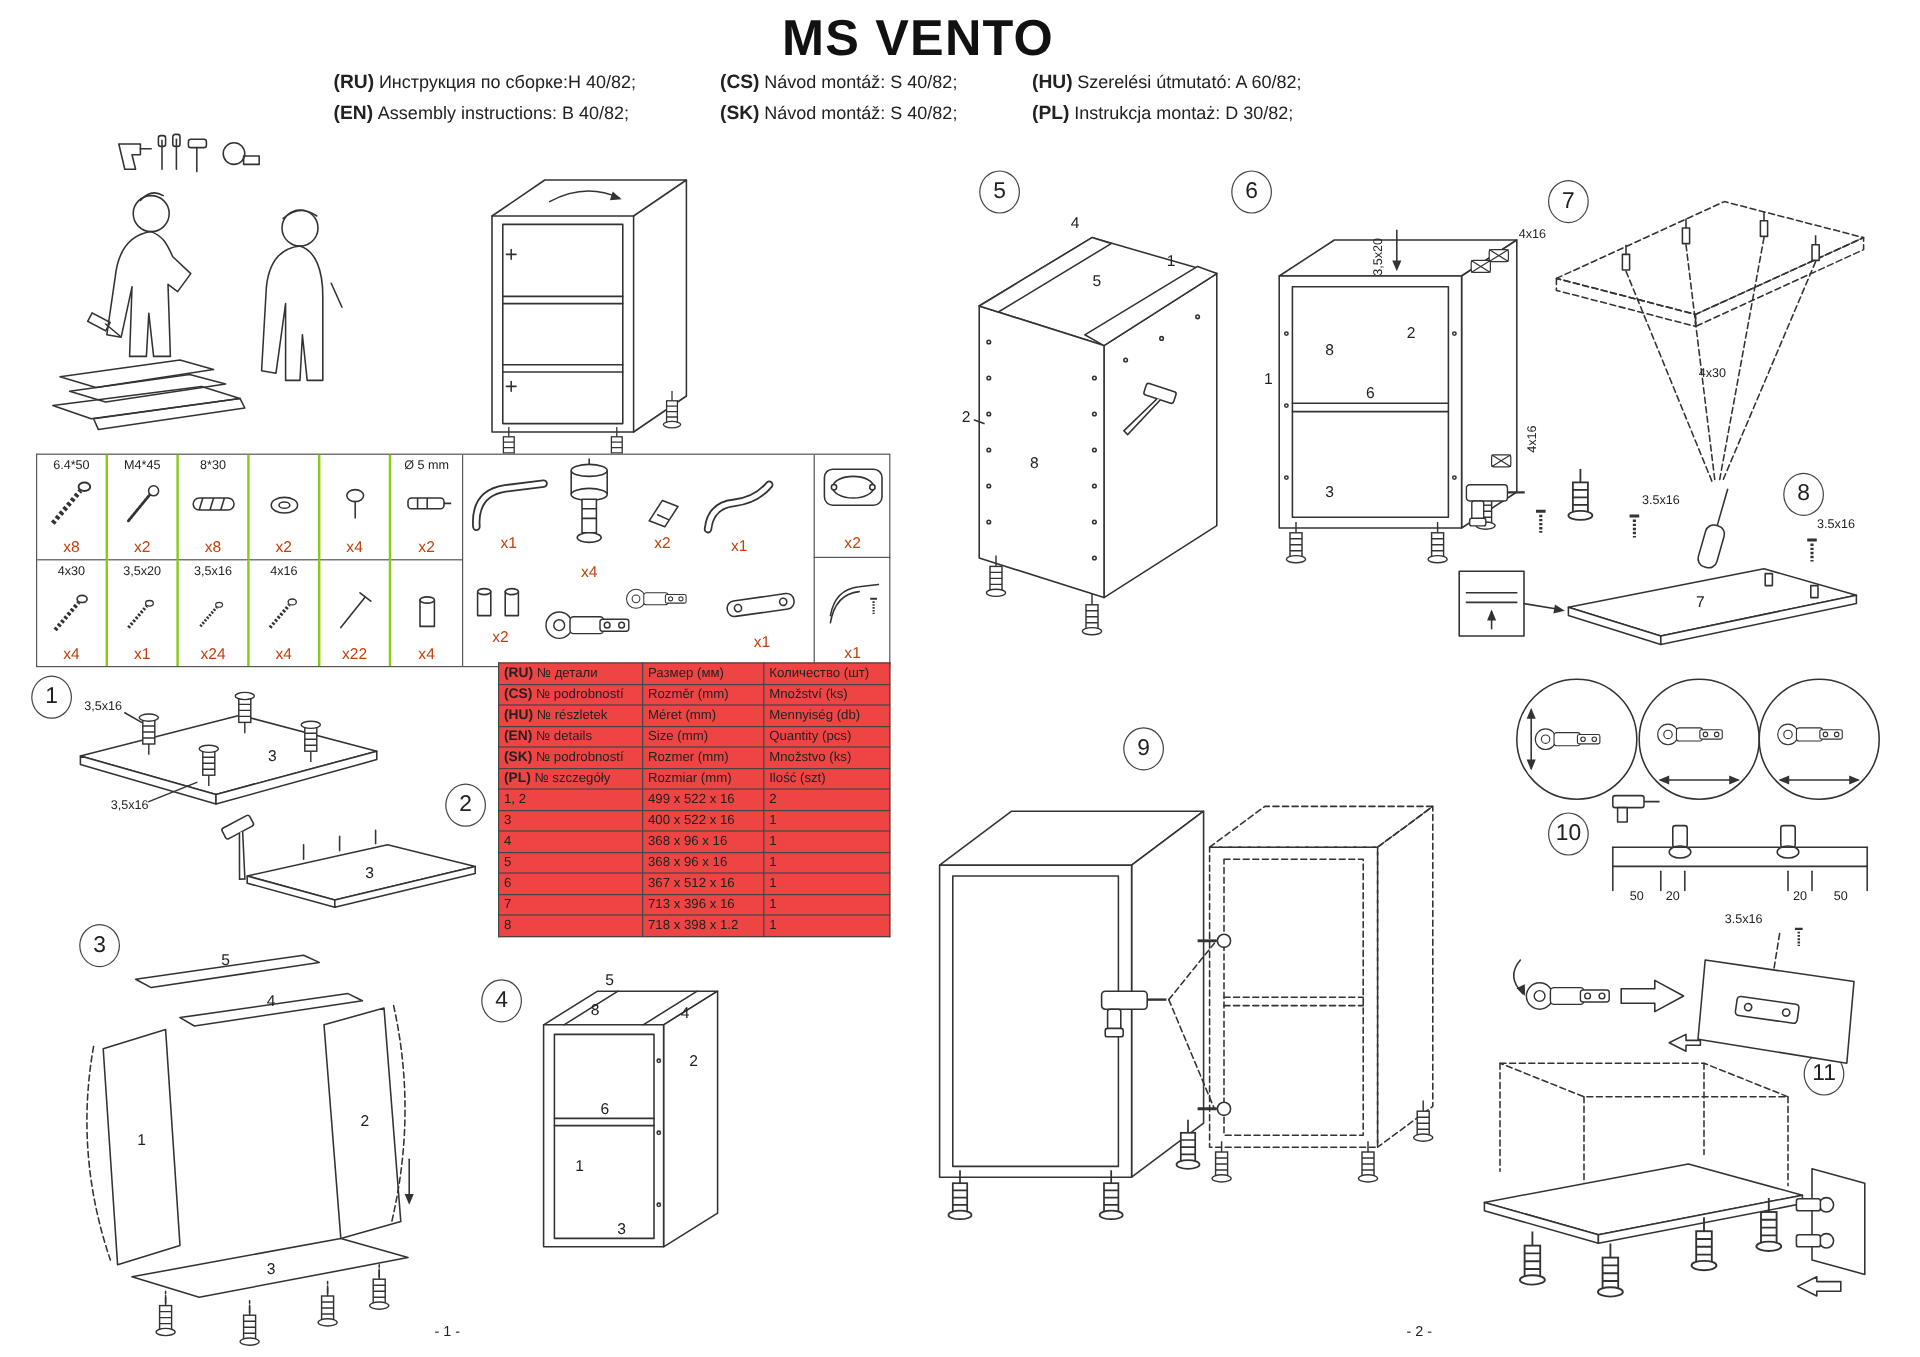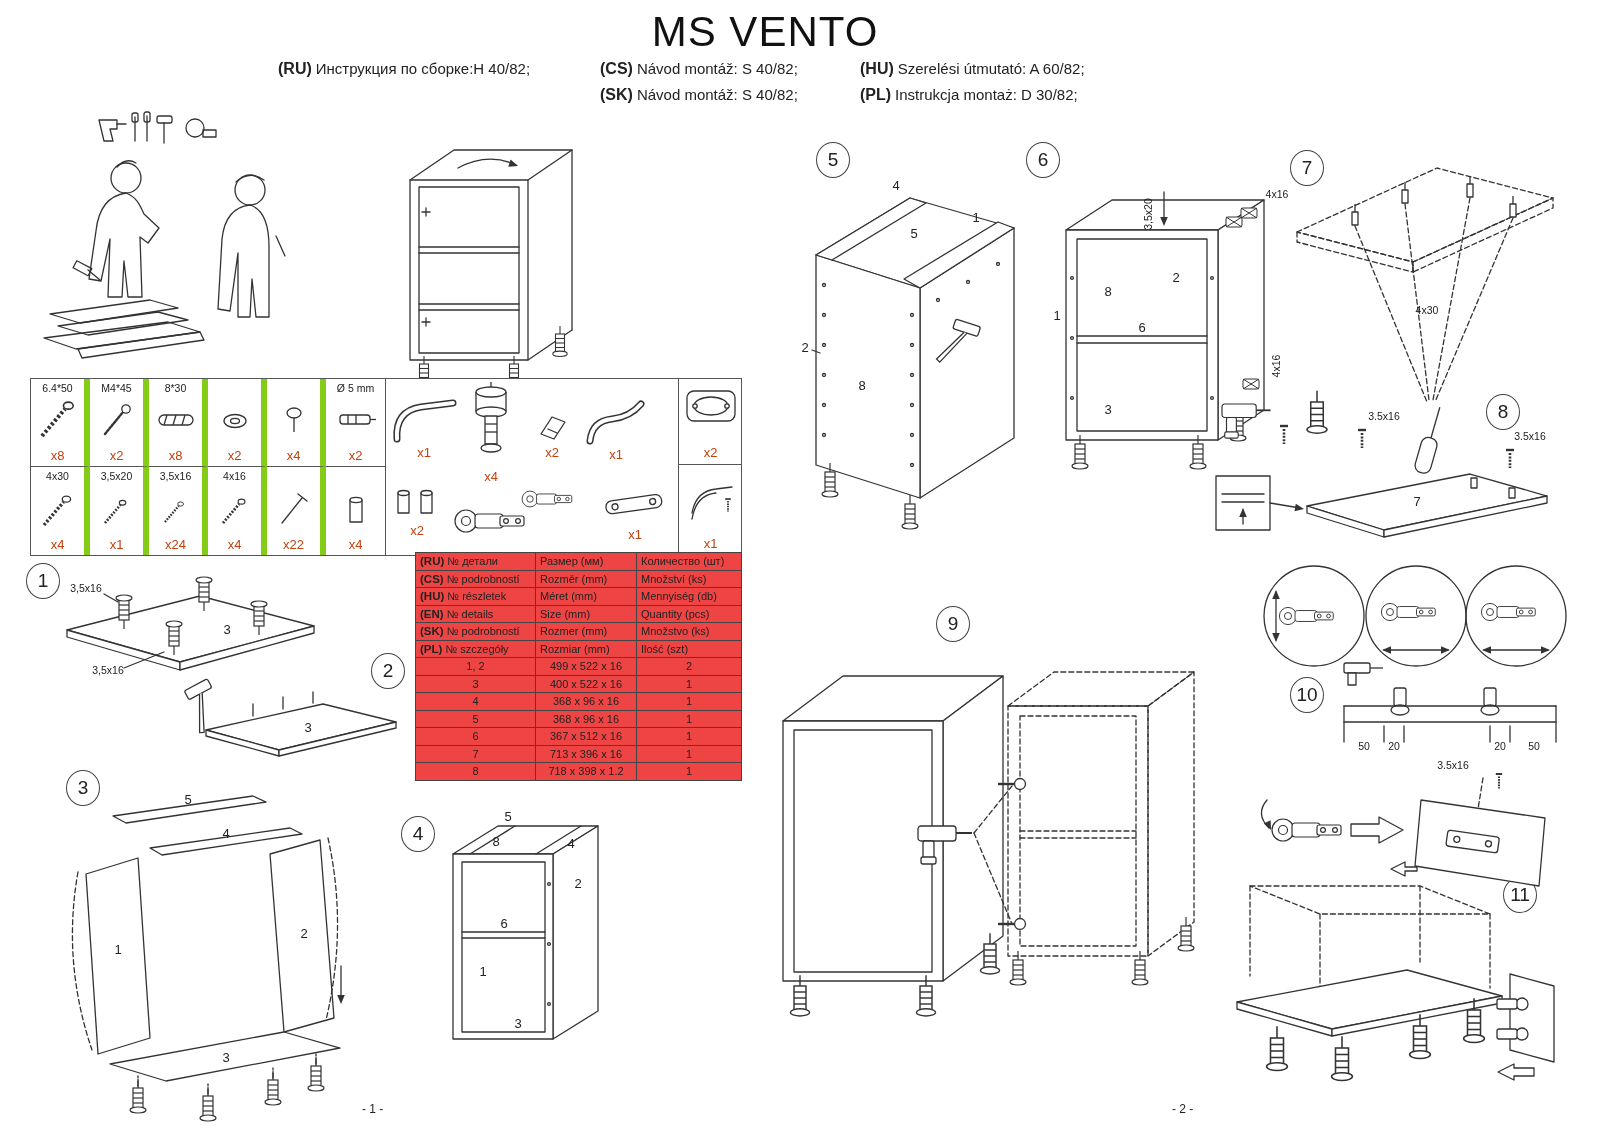--- a/index.html
+++ b/index.html
@@ -1,42 +1,42 @@
 <!DOCTYPE html>
 <html><head>
 <meta charset="utf-8">
 <style>
   *{margin:0;padding:0;box-sizing:border-box}
   body{background:#fff;font-family:"Liberation Sans",sans-serif;color:#1a1a1a}
   .page{position:relative;width:1600px;height:1131px;background:#fff;overflow:hidden;margin:0 auto}
   .abs{position:absolute}
-  .title{position:absolute;left:0;top:8px;width:1530px;text-align:center;font-size:42px;font-weight:400;letter-spacing:1px;color:#111}
+  .title{position:absolute;left:0;top:8px;width:1530px;text-align:center;font-size:42px;font-weight:700;letter-spacing:1px;color:#111}
   .langs{position:absolute;left:278px;top:56px;display:flex;gap:10px;font-size:15px;color:#222}
   .langs .col{display:flex;flex-direction:column;line-height:26px}
   .langs .col1{width:312px}.langs .col2{width:250px}
   .lang-code{font-weight:bold;font-size:16px;margin-right:4px}
   .badge{position:absolute;width:34px;height:36px;border:1.7px solid #444;border-radius:50%;display:flex;align-items:center;justify-content:center;font-size:19px;color:#222;background:#fff}
   .footer{position:absolute;font-size:12px;color:#222}
   
   .hw-box{position:absolute;left:30px;top:378px;width:712px;height:178px;border:1.3px solid #555;display:flex;background:#fff}
   .hw-left{width:356px;display:grid;grid-template-columns:repeat(6,1fr);grid-template-rows:1fr 1fr;border-right:1.3px solid #555}
-  .hw-cell{display:flex;flex-direction:column;align-items:center;justify-content:space-between;padding:3px 1px;border-right:6px solid #84cc16}
+  .hw-cell{display:flex;flex-direction:column;align-items:center;justify-content:space-between;padding:3px 1px;border-right:2px solid #84cc16}
   .hw-cell:nth-child(6n){border-right:none}
   .hw-cell.r1{border-bottom:1.1px solid #555}
   .hw-label{font-size:10.5px;color:#222;height:12px}
   .hw-qty{font-size:13px;color:#c2410c}
   .hw-right{position:relative;width:356px}
   .hw-item{position:absolute;display:flex;flex-direction:column;align-items:center}
   .hw-cellbox{position:absolute;border-left:1.1px solid #555;display:flex;flex-direction:column;align-items:center;justify-content:space-between;padding:4px 2px}
   .hw-cellbox.topright{border-bottom:1.1px solid #555}
   
   .parts-table{position:absolute;left:415px;top:552px;border-collapse:collapse;font-size:11px;color:#222;background:#ef4444}
   .parts-table td{border:1px solid #444;padding:1px 4px;height:17.5px;vertical-align:middle}
   .parts-table .c1{width:120px}.parts-table .c2{width:101px}.parts-table .c3{width:105px}
-  .parts-table .num{text-align:center}
+  .parts-table .num{}
   .parts-table b{font-size:11.5px}
   
   svg{display:block}
   svg text{font-size:12px;fill:#222;font-family:"Liberation Sans",sans-serif}
   svg text.lbl{font-size:13px}
   svg text.sm{font-size:10.5px}
   .ln{fill:none;stroke:#333;stroke-width:1.3;stroke-linejoin:round;stroke-linecap:round}
   .lnw{fill:#fff;stroke:#333;stroke-width:1.3;stroke-linejoin:round}
   .dash{stroke-dasharray:5 3}
   .tube-o{fill:none;stroke:#333;stroke-width:7;stroke-linecap:round}
@@ -89,20 +89,21 @@
           <circle cx="52" cy="0" r="2.4"></circle>
       </g>
       <path id="g-tri" d="M0,0 L-9,-3.8 L-9,3.8 z" fill="#333"></path>
     </defs>
   </svg>
 
   <div class="title">MS VENTO</div>
   <div class="langs">
     <div class="col col1">
       <span><b class="lang-code">(RU)</b><span>Инструкция по сборке:H 40/82;</span></span>
+      <span><b class="lang-code">(EN)</b><span>Assembly instructions: B 40/82;</span></span>
     </div>
     <div class="col col2">
       <span><b class="lang-code">(CS)</b><span>Návod montáž: S 40/82;</span></span>
       <span><b class="lang-code">(SK)</b><span>Návod montáž: S 40/82;</span></span>
     </div>
     <div class="col">
       <span><b class="lang-code">(HU)</b><span>Szerelési útmutató: A 60/82;</span></span>
       <span><b class="lang-code">(PL)</b><span>Instrukcja montaż: D 30/82;</span></span>
     </div>
   </div>

